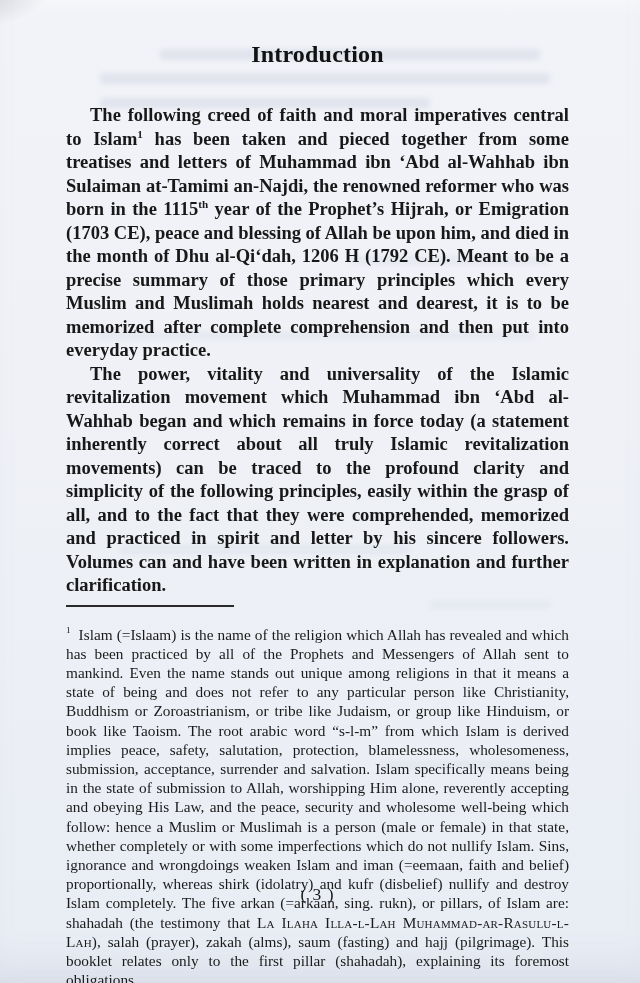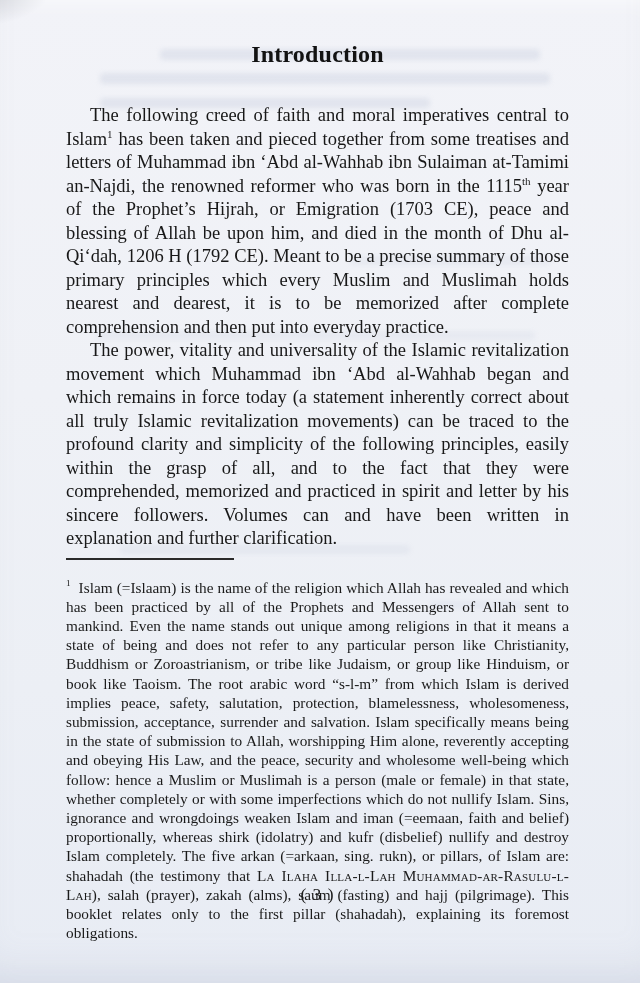--- a/index.html
+++ b/index.html
@@ -47,20 +47,21 @@
     letter-spacing: 0.2px;
     color: #121212;
   }
   .para {
     margin: 0;
     font-size: 18.5px;
     line-height: 23.5px;
     text-align: justify;
     text-indent: 24px;
     color: #181818;
+    font-weight: bold;
   }
   .para.first {
     margin-top: 36px;
   }
   .sup {
     font-size: 0.6em;
     vertical-align: super;
     line-height: 0;
   }
   .footnote-rule {

